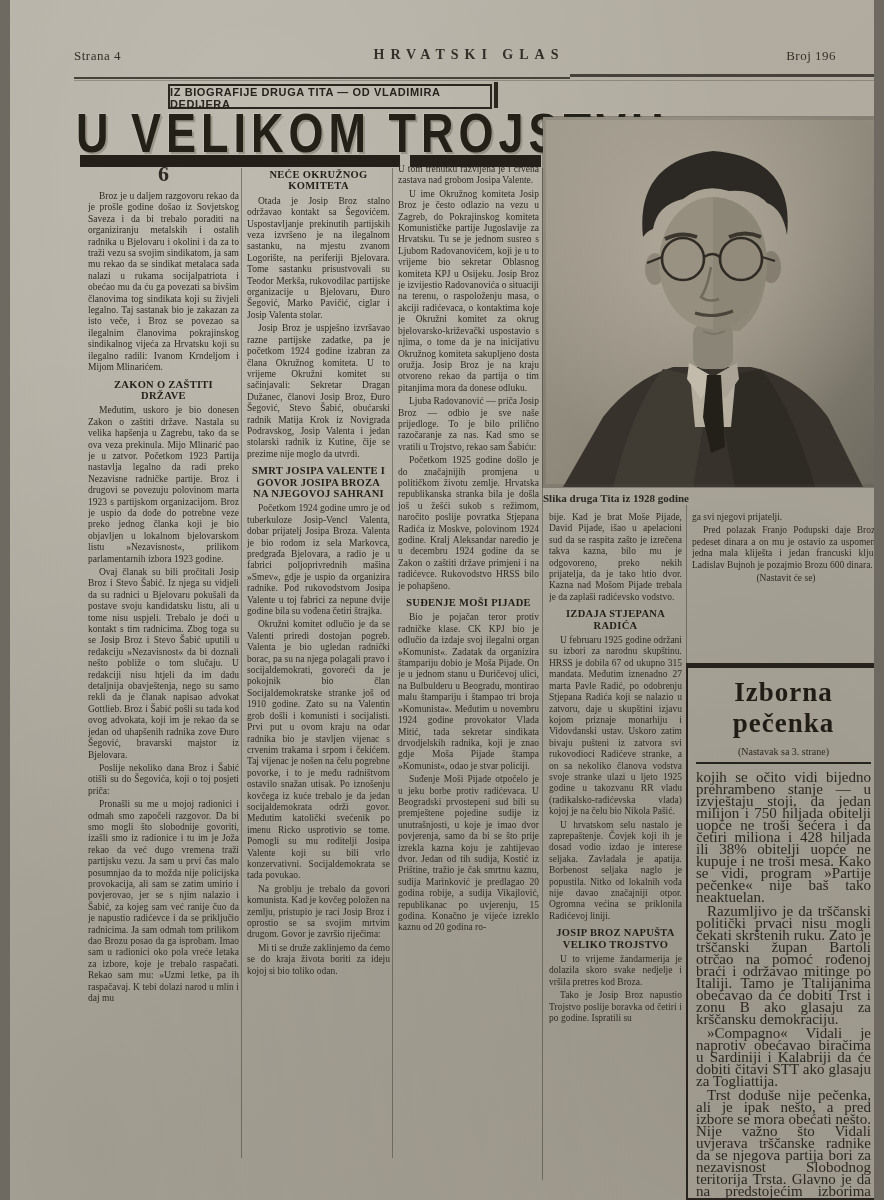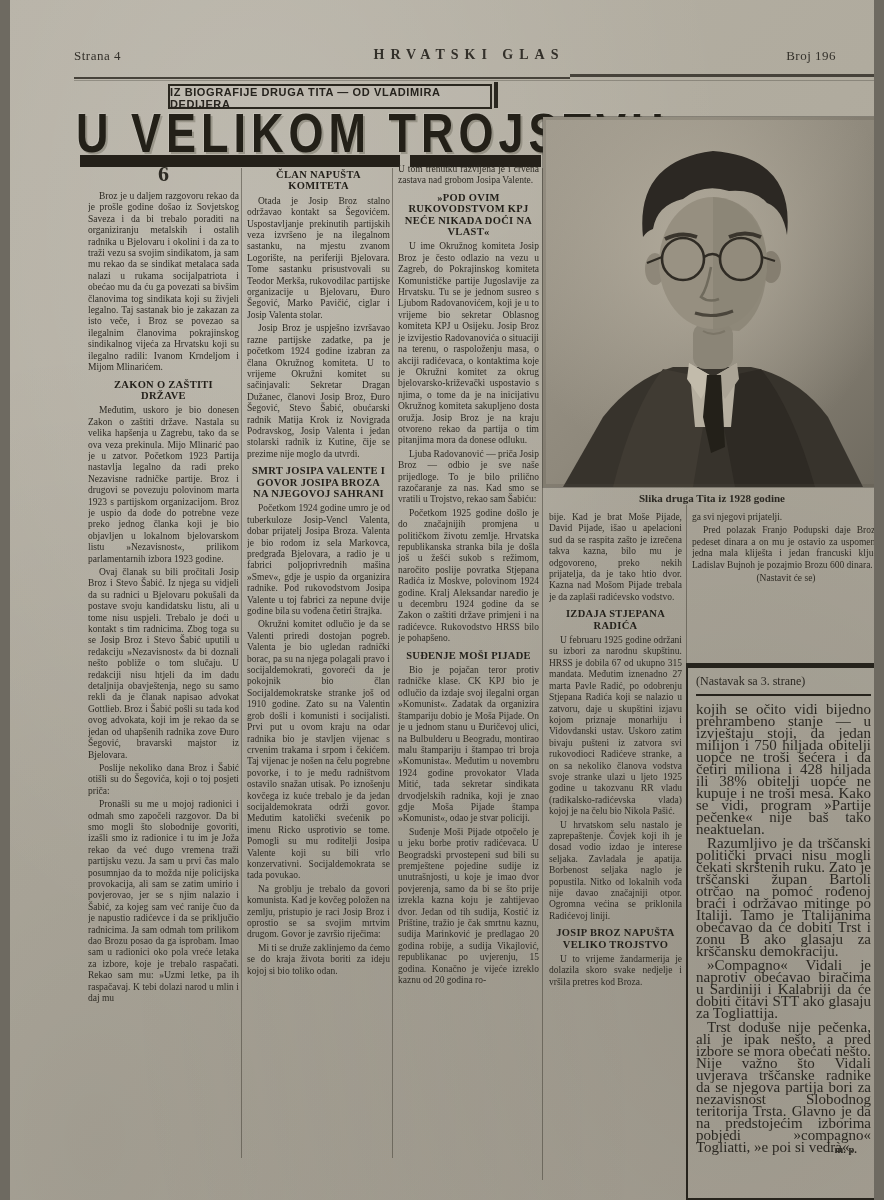--- a/index.html
+++ b/index.html
@@ -29,26 +29,26 @@
     font-size:9.5px;line-height:11.4px;color:#2d2a23;}
   .col-lower{top:512px;height:682px;}
   .para{margin:0 0 2px;text-indent:11px;}
   .para.noind{text-indent:0;}
   .subhead{font-size:10.5px;font-weight:bold;text-align:center;letter-spacing:.3px;margin:5px 4px 4px;color:#221f19;}
   .chapter-num{text-align:center;font-size:22px;font-weight:bold;margin:0 0 7px;line-height:20px;}
   .center-note{text-align:center;text-indent:0;margin:2px 0;}
   .vrule{position:absolute;width:1px;background:rgba(62,57,48,.5);}
   
   .photo{background:#8d887d;box-shadow:0 0 0 1px rgba(50,46,40,.35);overflow:hidden;}
-  .caption{text-align:center;font-weight:bold;font-size:11px;color:#2b2822;}
+  .caption{font-weight:bold;font-size:11px;color:#2b2822;}
   
   .feature-box{border:2px solid #26231c;border-top-width:5px;box-sizing:border-box;
     padding:6px 8px 8px;background:rgba(255,255,255,.03);}
   .box-title{text-align:center;font-size:27px;font-weight:bold;letter-spacing:1px;margin:3px 0 7px;color:#201d16;}
-  .box-sub{text-align:left;font-size:12px;margin:0 0 5px;}
+  .box-sub{text-align:center;font-size:10px;margin:0 0 5px;}
   .box-rule{height:2px;background:#26231c;margin:2px 0 7px;}
   .box-body{text-align:justify;font-size:15px;line-height:12px;}
   .box-sign{text-align:right;font-weight:bold;font-size:10.5px;padding-right:14px;margin-top:-11px;}
 </style>
 </head>
 <body>
 
 <div class="page">
 
   <div class="abs hdr" style="left:64px;top:48px;">Strana 4</div>
@@ -127,54 +127,55 @@
   <div class="col" id="c1" style="left:78px;width:151px;">
       <div class="chapter-num">6</div>
       <p class="para">Broz je u daljem razgovoru rekao da je prošle godine došao iz Sovjetskog Saveza i da bi trebalo poraditi na organiziranju metalskih i ostalih radnika u Bjelovaru i okolini i da za to traži vezu sa svojim sindikatom, ja sam mu rekao da se sindikat metalaca sada nalazi u rukama socijalpatriota i obećao mu da ću ga povezati sa bivšim članovima tog sindikata koji su živjeli legalno. Taj sastanak bio je zakazan za isto veče, i Broz se povezao sa ilegalnim članovima pokrajinskog sindikalnog vijeća za Hrvatsku koji su ilegalno radili: Ivanom Krndeljom i Mijom Mlinarićem.</p>
       <h3 class="subhead">ZAKON O ZAŠTITI DRŽAVE</h3>
       <p class="para">Međutim, uskoro je bio donesen Zakon o zaštiti države. Nastala su velika hapšenja u Zagrebu, tako da se ova veza prekinula. Mijo Mlinarić pao je u zatvor. Početkom 1923 Partija nastavlja legalno da radi preko Nezavisne radničke partije. Broz i drugovi se povezuju polovinom marta 1923 s partijskom organizacijom. Broz je uspio da dođe do potrebne veze preko jednog članka koji je bio objavljen u lokalnom bjelovarskom listu »Nezavisnost«, prilikom parlamentarnih izbora 1923 godine.</p>
       <p class="para">Ovaj članak su bili pročitali Josip Broz i Stevo Šabić. Iz njega su vidjeli da su radnici u Bjelovaru pokušali da postave svoju kandidatsku listu, ali u tome nisu uspjeli. Trebalo je doći u kontakt s tim radnicima. Zbog toga su se Josip Broz i Stevo Šabić uputili u redakciju »Nezavisnost« da bi doznali nešto pobliže o tom slučaju. U redakciji nisu htjeli da im dadu detaljnija obavještenja, nego su samo rekli da je članak napisao advokat Gottlieb. Broz i Šabić pošli su tada kod ovog advokata, koji im je rekao da se jedan od uhapšenih radnika zove Đuro Šegović, bravarski majstor iz Bjelovara.</p>
       <p class="para">Poslije nekoliko dana Broz i Šabić otišli su do Šegovića, koji o toj posjeti priča:</p>
       <p class="para">Pronašli su me u mojoj radionici i odmah smo započeli razgovor. Da bi smo mogli što slobodnije govoriti, izašli smo iz radionice i tu im je Joža rekao da već dugo vremena traži partijsku vezu. Ja sam u prvi čas malo posumnjao da to možda nije policijska provokacija, ali sam se zatim umirio i povjerovao, jer se s njim nalazio i Šabić, za kojeg sam već ranije čuo da je napustio radićevce i da se priključio radnicima. Ja sam odmah tom prilikom dao Brozu posao da ga isprobam. Imao sam u radionici oko pola vreće letaka za izbore, koje je trebalo raspačati. Rekao sam mu: »Uzmi letke, pa ih raspačavaj. K tebi dolazi narod u mlin i daj mu</p>
     </div>
   <div class="col" id="c2" style="left:237px;width:143px;">
-      <h3 class="subhead">ČLAN NAPUŠTA KOMITETA</h3>
+      <h3 class="subhead">NEĆE OKRUŽNOG KOMITETA</h3>
       <p class="para">Otada je Josip Broz stalno održavao kontakt sa Šegovićem. Uspostavljanje prekinutih partijskih veza izvršeno je na ilegalnom sastanku, na mjestu zvanom Logorište, na periferiji Bjelovara. Tome sastanku prisustvovali su Teodor Merkša, rukovodilac partijske organizacije u Bjelovaru, Đuro Šegović, Marko Pavičić, ciglar i Josip Valenta stolar.</p>
       <p class="para">Josip Broz je uspješno izvršavao razne partijske zadatke, pa je početkom 1924 godine izabran za člana Okružnog komiteta. U to vrijeme Okružni komitet su sačinjavali: Sekretar Dragan Dužanec, članovi Josip Broz, Đuro Šegović, Stevo Šabić, obućarski radnik Matija Krok iz Novigrada Podravskog, Josip Valenta i jedan stolarski radnik iz Kutine, čije se prezime nije moglo da utvrdi.</p>
       <h3 class="subhead">SMRT JOSIPA VALENTE I GOVOR JOSIPA BROZA NA NJEGOVOJ SAHRANI</h3>
       <p class="para">Početkom 1924 godine umro je od tuberkuloze Josip-Vencl Valenta, dobar prijatelj Josipa Broza. Valenta je bio rodom iz sela Markovca, predgrađa Bjelovara, a radio je u fabrici poljoprivrednih mašina »Smev«, gdje je uspio da organizira radnike. Pod rukovodstvom Josipa Valente u toj fabrici za nepune dvije godine bila su vođena četiri štrajka.</p>
       <p class="para">Okružni komitet odlučio je da se Valenti priredi dostojan pogreb. Valenta je bio ugledan radnički borac, pa su na njega polagali pravo i socijaldemokrati, govoreći da je pokojnik bio član Socijaldemokratske stranke još od 1910 godine. Zato su na Valentin grob došli i komunisti i socijalisti. Prvi put u ovom kraju na odar radnika bio je stavljen vijenac s crvenim trakama i srpom i čekićem. Taj vijenac je nošen na čelu pogrebne povorke, i to je među radništvom ostavilo snažan utisak. Po iznošenju kovčega iz kuće trebalo je da jedan socijaldemokrata održi govor. Međutim katolički svećenik po imenu Ricko usprotivio se tome. Pomogli su mu roditelji Josipa Valente koji su bili vrlo konzervativni. Socijaldemokrata se tada povukao.</p>
       <p class="para">Na groblju je trebalo da govori komunista. Kad je kovčeg položen na zemlju, pristupio je raci Josip Broz i oprostio se sa svojim mrtvim drugom. Govor je završio riječima:</p>
       <p class="para">Mi ti se druže zaklinjemo da ćemo se do kraja života boriti za ideju kojoj si bio toliko odan.</p>
     </div>
   <div class="col" id="c3" style="left:388px;width:141px;">
       <p class="para noind">U tom trenutku razvijena je i crvena zastava nad grobom Josipa Valente.</p>
-      <h3 class="subhead">»POD OVIM RUKOVODSTVOM KPJ NEĆE NIKADA DOĆI NA VLAST«</h3>
       <p class="para">U ime Okružnog komiteta Josip Broz je često odlazio na vezu u Zagreb, do Pokrajinskog komiteta Komunističke partije Jugoslavije za Hrvatsku. Tu se je jednom susreo s Ljubom Radovanovićem, koji je u to vrijeme bio sekretar Oblasnog komiteta KPJ u Osijeku. Josip Broz je izvijestio Radovanovića o situaciji na terenu, o raspoloženju masa, o akciji radićevaca, o kontaktima koje je Okružni komitet za okrug bjelovarsko-križevački uspostavio s njima, o tome da je na inicijativu Okružnog komiteta sakupljeno dosta oružja. Josip Broz je na kraju otvoreno rekao da partija o tim pitanjima mora da donese odluku.</p>
       <p class="para">Ljuba Radovanović — priča Josip Broz — odbio je sve naše prijedloge. To je bilo prilično razočaranje za nas. Kad smo se vratili u Trojstvo, rekao sam Šabiću:</p>
       <p class="para">Početkom 1925 godine došlo je do značajnijih promjena u političkom životu zemlje. Hrvatska republikanska stranka bila je došla još u žešći sukob s režimom, naročito poslije povratka Stjepana Radića iz Moskve, polovinom 1924 godine. Kralj Aleksandar naredio je u decembru 1924 godine da se Zakon o zaštiti države primjeni i na radićevce. Rukovodstvo HRSS bilo je pohapšeno.</p>
       <h3 class="subhead">SUĐENJE MOŠI PIJADE</h3>
       <p class="para">Bio je pojačan teror protiv radničke klase. CK KPJ bio je odlučio da izdaje svoj ilegalni organ »Komunist«. Zadatak da organizira štampariju dobio je Moša Pijade. On je u jednom stanu u Đuričevoj ulici, na Bulbulderu u Beogradu, montirao malu štampariju i štampao tri broja »Komunista«. Međutim u novembru 1924 godine provokator Vlada Mitić, tada sekretar sindikata drvodjelskih radnika, koji je znao gdje Moša Pijade štampa »Komunist«, odao je stvar policiji.</p>
       <p class="para">Suđenje Moši Pijade otpočelo je u jeku borbe protiv radićevaca. U Beogradski prvostepeni sud bili su premještene pojedine sudije iz unutrašnjosti, u koje je imao dvor povjerenja, samo da bi se što prije izrekla kazna koju je zahtijevao dvor. Jedan od tih sudija, Kostić iz Prištine, tražio je čak smrtnu kaznu, sudija Marinković je predlagao 20 godina robije, a sudija Vikajlović, republikanac po uvjerenju, 15 godina. Konačno je vijeće izreklo kaznu od 20 godina ro-</p>
     </div>
   <div class="col col-lower" id="c4" style="left:539px;width:133px;">
       <p class="para noind">bije. Kad je brat Moše Pijade, David Pijade, išao u apelacioni sud da se raspita zašto je izrečena takva kazna, bilo mu je odgovoreno, preko nekih prijatelja, da je tako htio dvor. Kazna nad Mošom Pijade trebala je da zaplaši radićevsko vodstvo.</p>
       <h3 class="subhead">IZDAJA STJEPANA RADIĆA</h3>
       <p class="para">U februaru 1925 godine održani su izbori za narodnu skupštinu. HRSS je dobila 67 od ukupno 315 mandata. Međutim iznenadno 27 marta Pavle Radić, po odobrenju Stjepana Radića koji se nalazio u zatvoru, daje u skupštini izjavu kojom priznaje monarhiju i Vidovdanski ustav. Uskoro zatim bivaju pušteni iz zatvora svi rukovodioci Radićeve stranke, a on sa nekoliko članova vodstva svoje stranke ulazi u ljeto 1925 godine u takozvanu RR vladu (radikalsko-radićevska vlada) kojoj je na čelu bio Nikola Pašić.</p>
       <p class="para">U hrvatskom selu nastalo je zaprepaštenje. Čovjek koji ih je dosad vodio izdao je interese seljaka. Zavladala je apatija. Borbenost seljaka naglo je popustila. Nitko od lokalnih vođa nije davao značajniji otpor. Ogromna većina se priklonila Radićevoj liniji.</p>
       <h3 class="subhead">JOSIP BROZ NAPUŠTA VELIKO TROJSTVO</h3>
       <p class="para">U to vrijeme žandarmerija je dolazila skoro svake nedjelje i vršila pretres kod Broza.</p>
+      <p class="para">Tako je Josip Broz napustio Trojstvo poslije boravka od četiri i po godine. Ispratili su</p>
     </div>
   <div class="col col-lower" id="c5" style="left:682px;width:188px;height:152px;">
       <p class="para noind">ga svi njegovi prijatelji.</p>
       <p class="para">Pred polazak Franjo Podupski daje Brozu pedeset dinara a on mu je ostavio za uspomenu jedna mala kliješta i jedan francuski ključ. Ladislav Bujnoh je pozajmio Brozu 600 dinara.</p>
       <p class="para center-note">(Nastavit će se)</p>
     </div>
 
   <div class="abs feature-box" style="left:676px;top:663px;width:195px;height:537px;">
+    <div class="box-title">Izborna pečenka</div>
     <div class="box-sub">(Nastavak sa 3. strane)</div>
     <div class="box-rule"></div>
     <div class="box-body">
         <p class="para noind">kojih se očito vidi bijedno prehrambeno stanje — u izvještaju stoji, da jedan milijon i 750 hiljada obitelji uopće ne troši šećera i da četiri miliona i 428 hiljada ili 38% obitelji uopće ne kupuje i ne troši mesa. Kako se vidi, program »Partije pečenke« nije baš tako neaktuelan.</p>
         <p class="para">Razumljivo je da trščanski politički prvaci nisu mogli čekati skrštenih ruku. Zato je trščanski župan Bartoli otrčao na pomoć rođenoj braći i održavao mitinge po Italiji. Tamo je Ttalijanima obećavao da će dobiti Trst i zonu B ako glasaju za krščansku demokraciju.</p>
         <p class="para">»Compagno« Vidali je naprotiv obećavao biračima u Sardiniji i Kalabriji da će dobiti čitavi STT ako glasaju za Togliattija.</p>
         <p class="para">Trst doduše nije pečenka, ali je ipak nešto, a pred izbore se mora obećati nešto. Nije važno što Vidali uvjerava trščanske radnike da se njegova partija bori za nezavisnost Slobodnog teritorija Trsta. Glavno je da na predstojećim izborima pobjedi »compagno« Togliatti, »e poi si vedrà«.</p>
       </div>
     <div class="box-sign">m. p.</div>
   </div>

